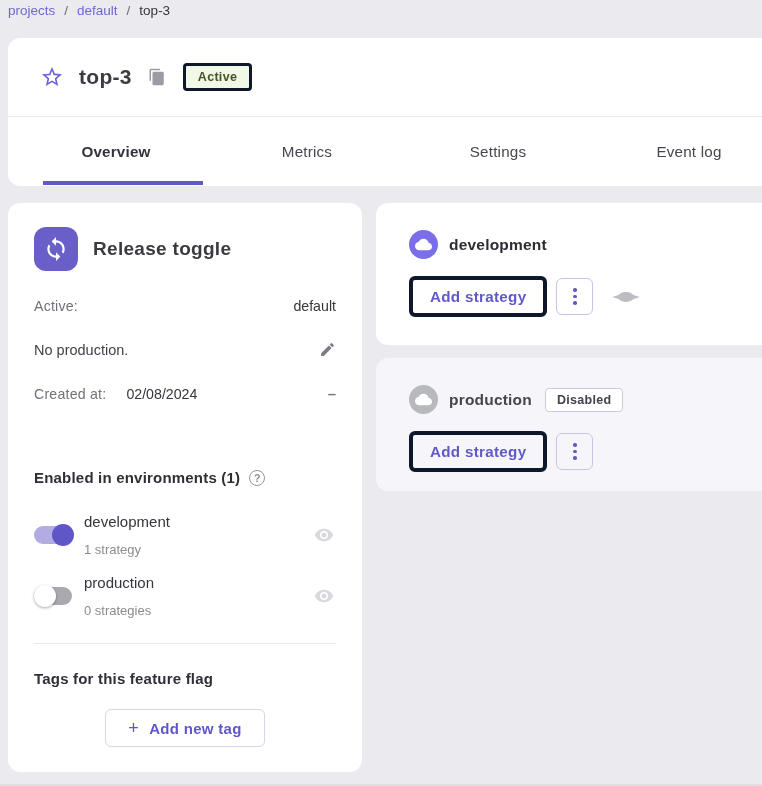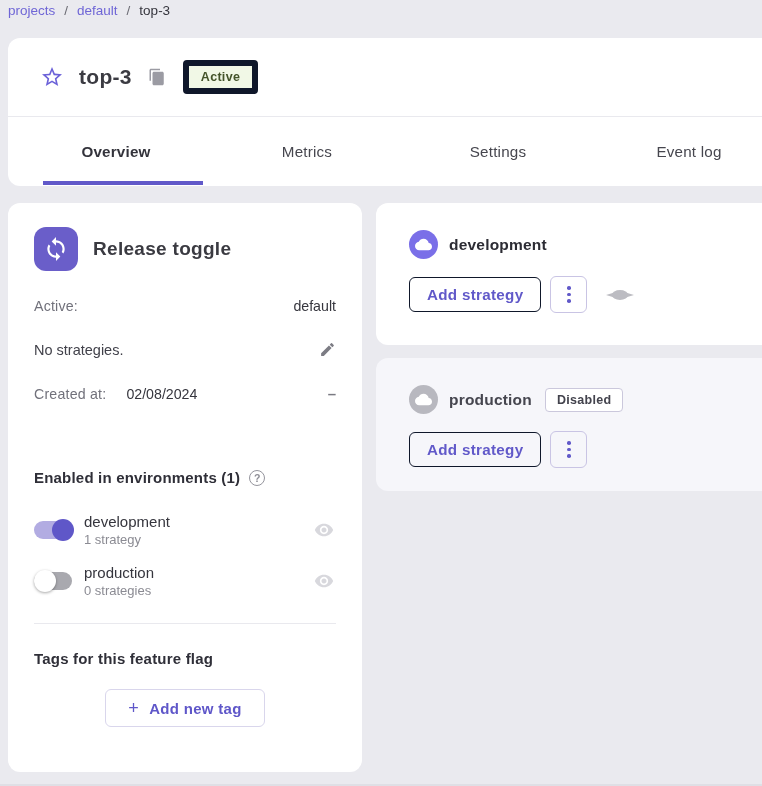--- a/index.html
+++ b/index.html
@@ -28,21 +28,21 @@
     background:#ffffff; border-radius:12px 0 0 12px;
   }
   .header-top {
     height:79px; display:flex; align-items:center; padding-left:32px;
     border-bottom:1px solid #e9e9ee;
   }
   .flag-title { font-size:21px; color:#3b3b42; margin-left:15px; letter-spacing:.3px; }
   .copy-btn { margin-left:16px; display:flex; align-items:center; cursor:pointer; background:none; border:none; }
   .status-badge {
     margin-left:17px;
-    background:#f1f8e6; border:6px solid #0f172a; color:#44542a;
+    background:#f1f8e6; border:3px solid #0f172a; color:#44542a;
     font-size:12.5px; font-weight:bold; letter-spacing:.3px;
     padding:4px 12px; border-radius:4px;
   }
   .tabs-row { position:relative; height:68px; display:flex; padding-left:35px;gap:45px; }
   .tab {
     width:160px; display:flex; align-items:center; justify-content:center;
     font-size:15.2px; color:#46464e; cursor:pointer; background:none; border:none;
     font-family:inherit; letter-spacing:.2px;
   }
   .tab.active { color:#33333b; font-weight:bold; }
@@ -77,21 +77,21 @@
   .section-title { font-size:15px; font-weight:bold; color:#2f2f38; letter-spacing:.2px; }
   .help-icon {
     width:16px; height:16px; border-radius:50%; border:1.5px solid #95959d;
     color:#8d8d95; font-size:10.5px; font-weight:bold;
     display:flex; align-items:center; justify-content:center; flex:none;
   }
   .env-row { display:flex; align-items:center; margin-top:27px; }
   .env-row + .env-row { margin-top:17px; }
   .env-labels { margin-left:10px; }
   .env-name { font-size:15px; color:#35353d; }
-  .env-sub { font-size:13px; color:#8b8b93; margin-top:2px; }
+  .env-sub { font-size:13px; color:#8b8b93; margin-top:12px; }
   .env-eye { margin-left:auto; margin-right:2px; display:flex; }
 
   .switch { position:relative; width:40px; height:22px; flex:none; cursor:pointer; }
   .switch .track { position:absolute; left:0; top:2px; width:38px; height:18px; border-radius:10px; }
   .switch .thumb { position:absolute; top:0; width:22px; height:22px; border-radius:50%; }
   .switch.on .track { background:#b2ace2; }
   .switch.on .thumb { right:0; background:#5f57c8; }
   .switch.off .track { background:#a9a9af; }
   .switch.off .thumb { left:0; background:#ffffff; box-shadow:0 1px 3px rgba(0,0,0,.35); }
 
@@ -120,21 +120,21 @@
   .cloud-badge.gray   { background:#b8b8bf; }
   .panel-name { margin-left:11px; font-size:15.5px; font-weight:bold; letter-spacing:.2px; }
   .panel-name.dev-name  { color:#2c2c34; }
   .panel-name.prod-name { color:#46464f; }
   .disabled-badge {
     margin-left:13px; background:#ffffff; border:1px solid #cbc8dc; border-radius:4px;
     color:#43434d; font-size:12.5px; font-weight:bold; letter-spacing:.3px; padding:4px 11px;
   }
   .panel-actions { display:flex; align-items:center; margin-top:17px; }
   .add-strategy-btn {
-    border:1px solid #0f172a; border-radius:6px; background:transparent;
+    border:4px solid #0f172a; border-radius:6px; background:transparent;
     color:#6159c9; font-size:15.2px; font-weight:bold; font-family:inherit; letter-spacing:.3px;
     padding:8px 17px; cursor:pointer;
   }
   .kebab-btn {
     width:37px; height:37px; margin-left:9px;
     border:1px solid #c9c4e4; border-radius:6px; background:transparent; cursor:pointer;
     display:flex; flex-direction:column; align-items:center; justify-content:center; gap:3px;
   }
   .kebab-btn i { width:3.5px; height:3.5px; border-radius:50%; background:#6159c9; }
   .spindle { margin-left:19px; display:flex; }
@@ -187,21 +187,21 @@
     </span>
     <h2 class="type-label">Release toggle</h2>
   </div>
 
   <div class="meta-row">
     <span class="meta-label">Active:</span>
     <span class="meta-value">default</span>
   </div>
 
   <div class="meta-row">
-    <span class="desc-text">No strategies.</span>
+    <span class="desc-text">No production.</span>
     <button class="edit-btn">
       <span style="display:flex;">
         <svg width="17" height="17" viewBox="0 0 24 24">
             <path fill="#7c7c84" d="M3 17.25V21h3.75L17.81 9.94l-3.75-3.75L3 17.25zM20.71 7.04c.39-.39.39-1.02 0-1.41l-2.34-2.34a.9959.9959 0 0 0-1.41 0l-1.83 1.83 3.75 3.75 1.83-1.83z"></path>
           </svg>
       </span>
     </button>
   </div>
 
   <div class="meta-row">

